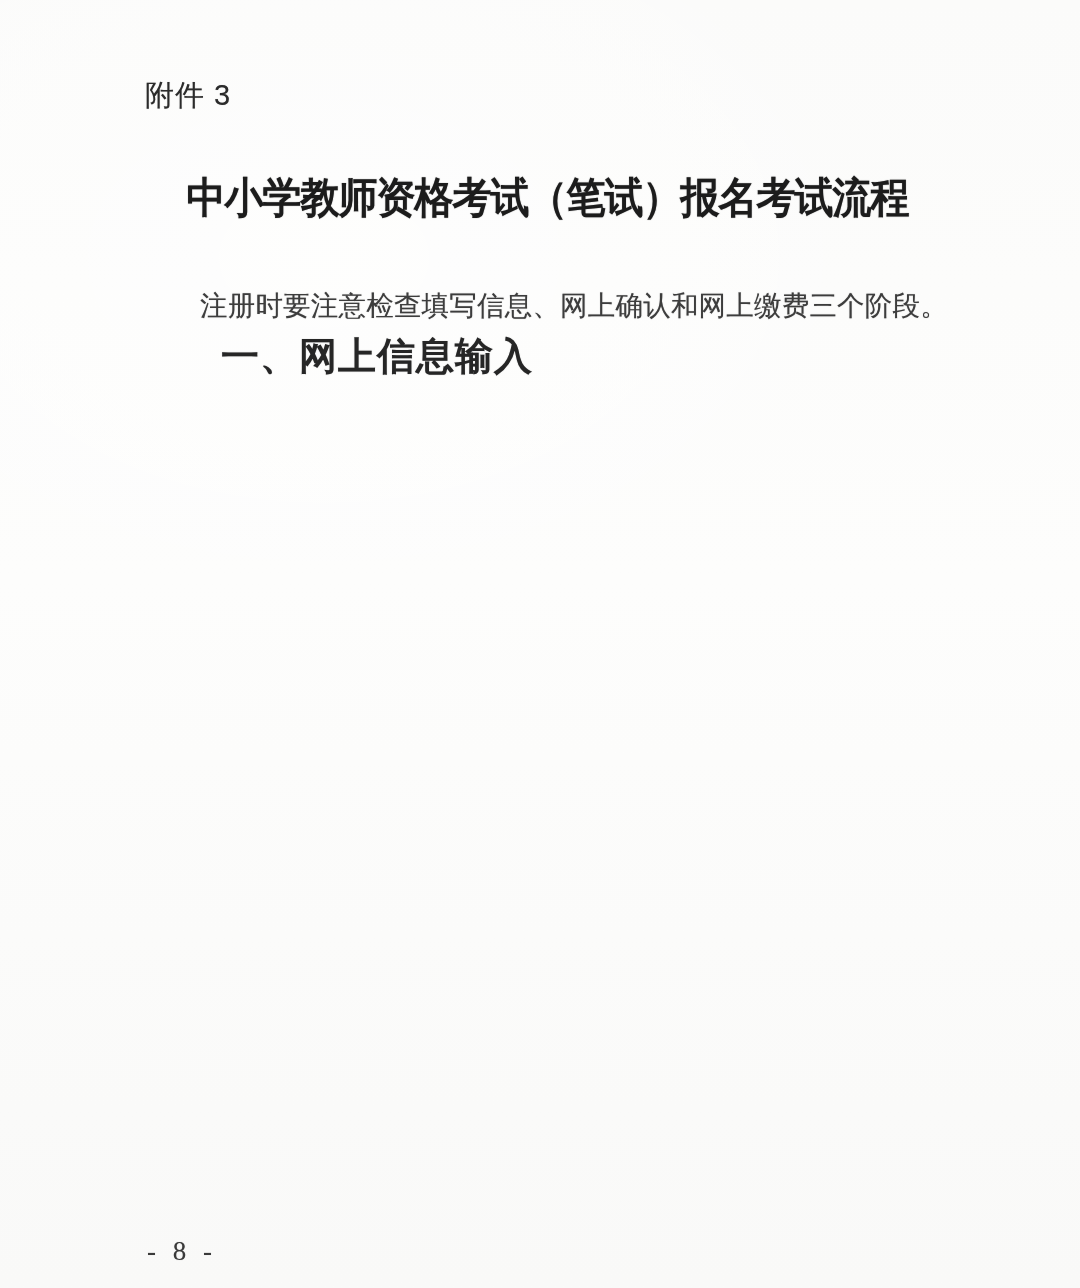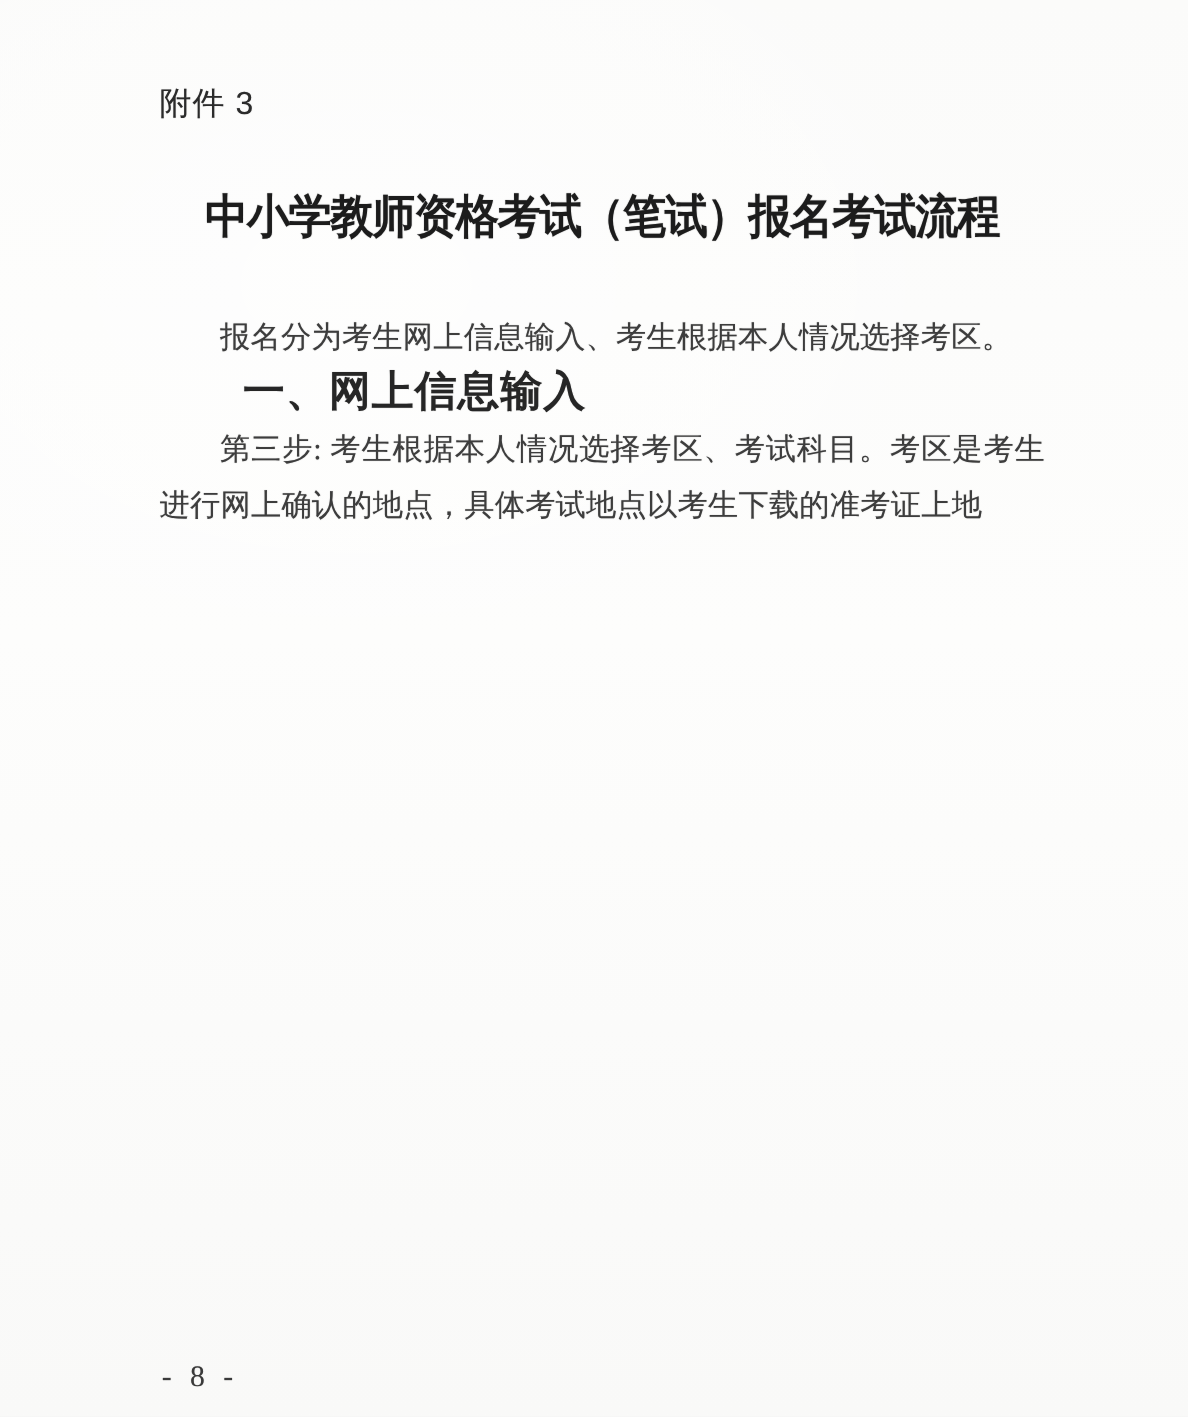--- a/index.html
+++ b/index.html
@@ -82,26 +82,25 @@
 
 <div class="page">
   <div class="content">
 
     <div class="attachment-label">附件 3</div>
 
     <h1 class="doc-title">中小学教师资格考试（笔试）报名考试流程</h1>
 
     <div class="body-text">
 
-      <p class="para">报名分为考生网上信息输入、考生根据本人情况选择考区。</p>
+      <p class="para">注册时要注意检查填写信息、网上确认和网上缴费三个阶段。</p>
 
       <h2 class="section-heading">一、网上信息输入</h2>
 
 
 
 
-      <p class="para">第三步: 考生根据本人情况选择考区、考试科目。考区是考生进行网上确认的地点，具体考试地点以考生下载的准考证上地</p>
 
     </div>
   </div>
 
   <div class="page-number">- 8 -</div>
 </div>
 
 </body></html>

